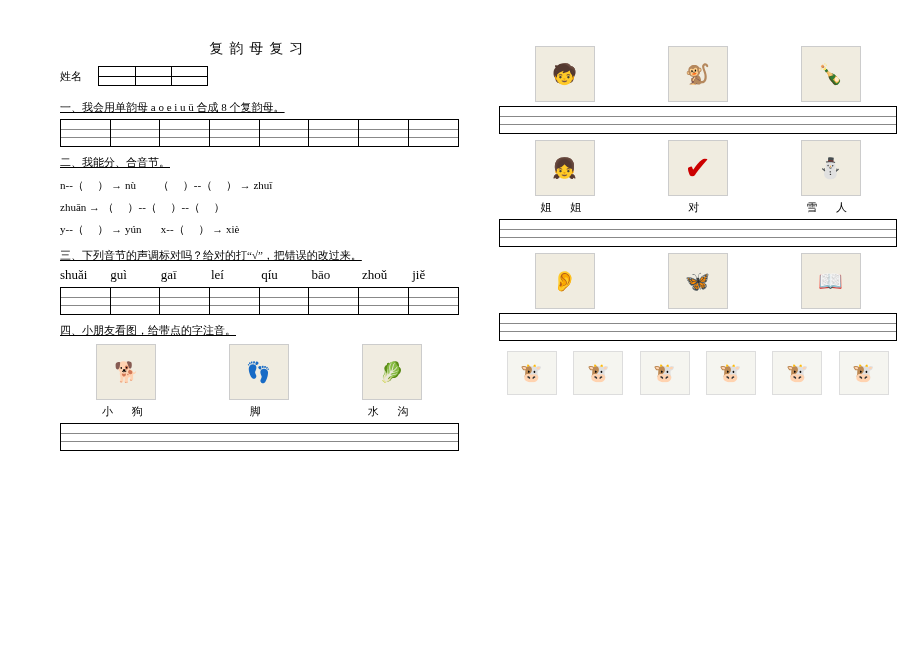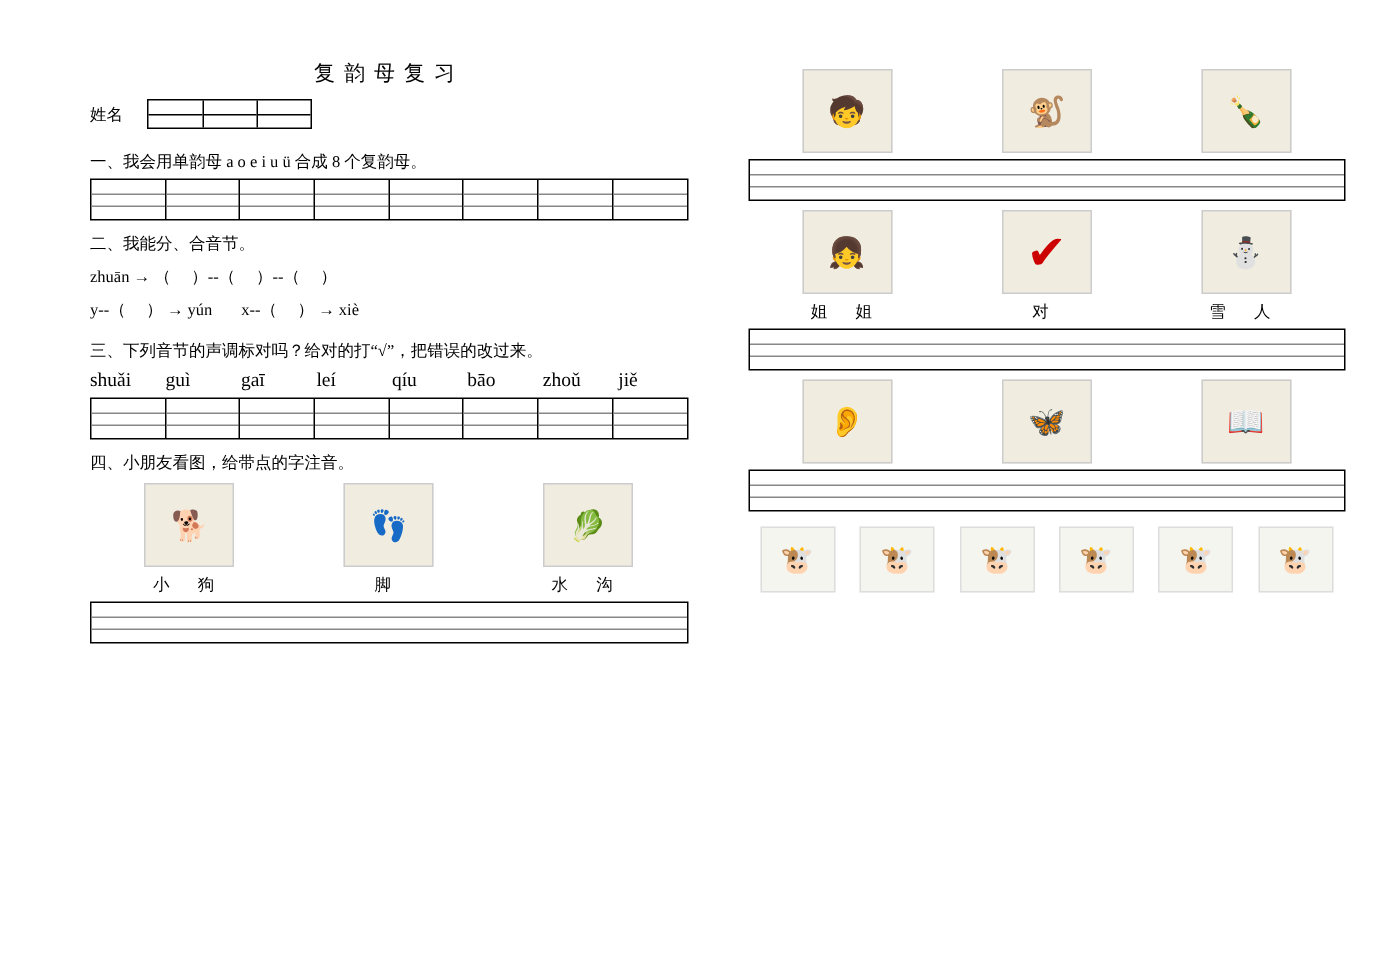--- a/index.html
+++ b/index.html
@@ -5,21 +5,21 @@
 * { box-sizing: border-box; margin: 0; padding: 0; }
 body { font-family: "SimSun", serif; font-size: 11px; background: #fff; width: 920px; height: 651px; position: relative; color: #000; }
 .page { display: flex; padding: 40px 23px 20px 60px; gap: 40px; }
 .col { flex: 1; min-width: 0; }
 .title { text-align: center; font-size: 14px; margin-bottom: 8px; letter-spacing: 6px; }
 .name-row { display: flex; justify-content: flex-start; align-items: center; gap: 16px; margin-bottom: 14px; }
 .name-grid { border: 1px solid #000; display: flex; }
 .name-grid span { width: 36px; height: 18px; border-left: 1px solid #000; position: relative; }
 .name-grid span:first-child { border-left: none; }
 .name-grid span::after { content: ""; position: absolute; left: 0; right: 0; top: 50%; border-top: 1px solid #000; }
-.sec-title { margin: 8px 0 4px 0; }
+.sec-title { margin: 8px 0 4px 0; text-decoration: underline; }
 .grid-line { border: 1px solid #000; height: 28px; position: relative; }
 .grid-line::before { content: ""; position: absolute; left: 0; right: 0; top: 33%; border-top: 1px solid #888; }
 .grid-line::after { content: ""; position: absolute; left: 0; right: 0; top: 66%; border-top: 1px solid #888; }
 .grid-cells { display: flex; border: 1px solid #000; height: 28px; }
 .grid-cells span { flex: 1; border-left: 1px solid #000; position: relative; }
 .grid-cells span::before { content: ""; position: absolute; left: 0; right: 0; top: 33%; border-top: 1px solid #888; }
 .grid-cells span::after { content: ""; position: absolute; left: 0; right: 0; top: 66%; border-top: 1px solid #888; }
 .grid-cells span:first-child { border-left: none; }
 .ex2 { line-height: 2; font-family: "SimSun", serif; }
 .ex2-row { white-space: pre; }
@@ -54,20 +54,21 @@
         <span></span>
         <span></span>
         <span></span>
         <span></span>
         <span></span>
         <span></span>
     </div>
 
     <div class="sec-title">二、我能分、合音节。</div>
     <div class="ex2">
+      <div class="ex2-row">n--（     ） → nù        （     ）--（     ） → zhuī</div>
       <div class="ex2-row">zhuān → （     ）--（     ）--（     ）</div>
       <div class="ex2-row">y--（     ） → yún       x--（     ） → xiè</div>
     </div>
 
     <div class="sec-title">三、下列音节的声调标对吗？给对的打“√”，把错误的改过来。</div>
     <div class="syllables">
       <span>shuǎi</span>
       <span>guì</span>
       <span>gaī</span>
       <span>leí</span>

